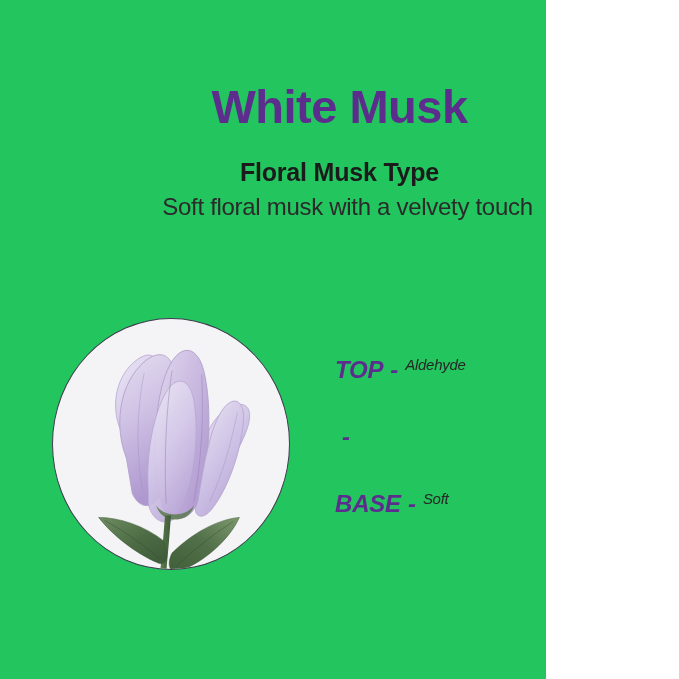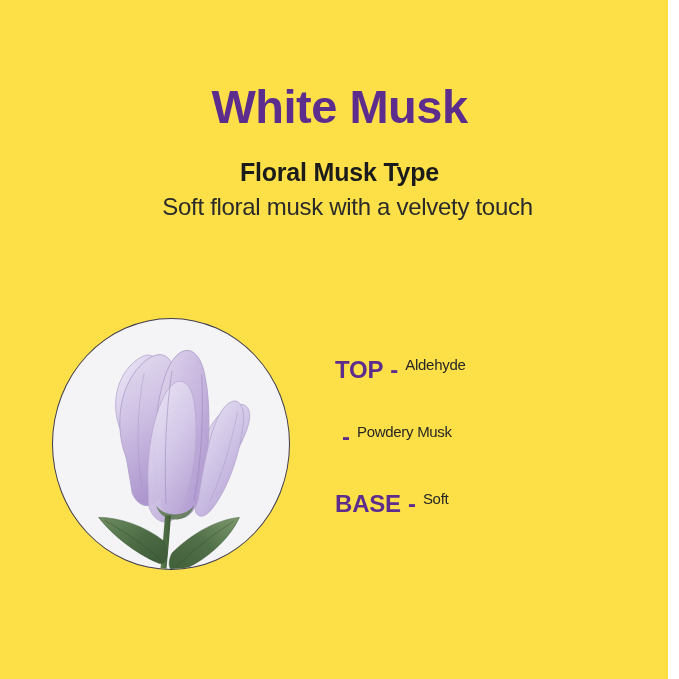--- a/index.html
+++ b/index.html
@@ -7,23 +7,23 @@
     margin: 0;
     padding: 0;
     background: #ffffff;
   }
   body {
     font-family: "Liberation Sans", sans-serif;
     -webkit-font-smoothing: antialiased;
   }
   #card {
     position: relative;
-    width: 668px;
+    width: 546px;
     height: 679px;
-    background: #fde047;
+    background: #22c55e;
     overflow: hidden;
   }
 
   
   #header {
     position: absolute;
     left: 0;
     top: 82px;
     width: 679px;
     text-align: center;
@@ -76,20 +76,21 @@
     height: 100%;
     display: block;
   }
 
   
   #notes-list {
     position: absolute;
     left: 335px;
     top: 357px;
     width: 330px;
+    font-style: italic;
   }
   .note-row {
     height: 67px;
     display: flex;
     align-items: flex-start;
     white-space: nowrap;
   }
   .note-label {
     font-size: 24px;
     font-weight: bold;
@@ -202,21 +203,20 @@
   </div>
 
   <div id="notes-list">
     <div class="note-row">
       <span class="note-label">TOP</span>
       <span class="note-dash">-</span>
       <span class="note-value">Aldehyde</span>
     </div>
     <div class="note-row">
       <span class="note-dash">-</span>
-      <span class="note-value">Powdery Musk</span>
     </div>
     <div class="note-row">
       <span class="note-label">BASE</span>
       <span class="note-dash">-</span>
       <span class="note-value">Soft</span>
     </div>
   </div>
 
 </div>
 

